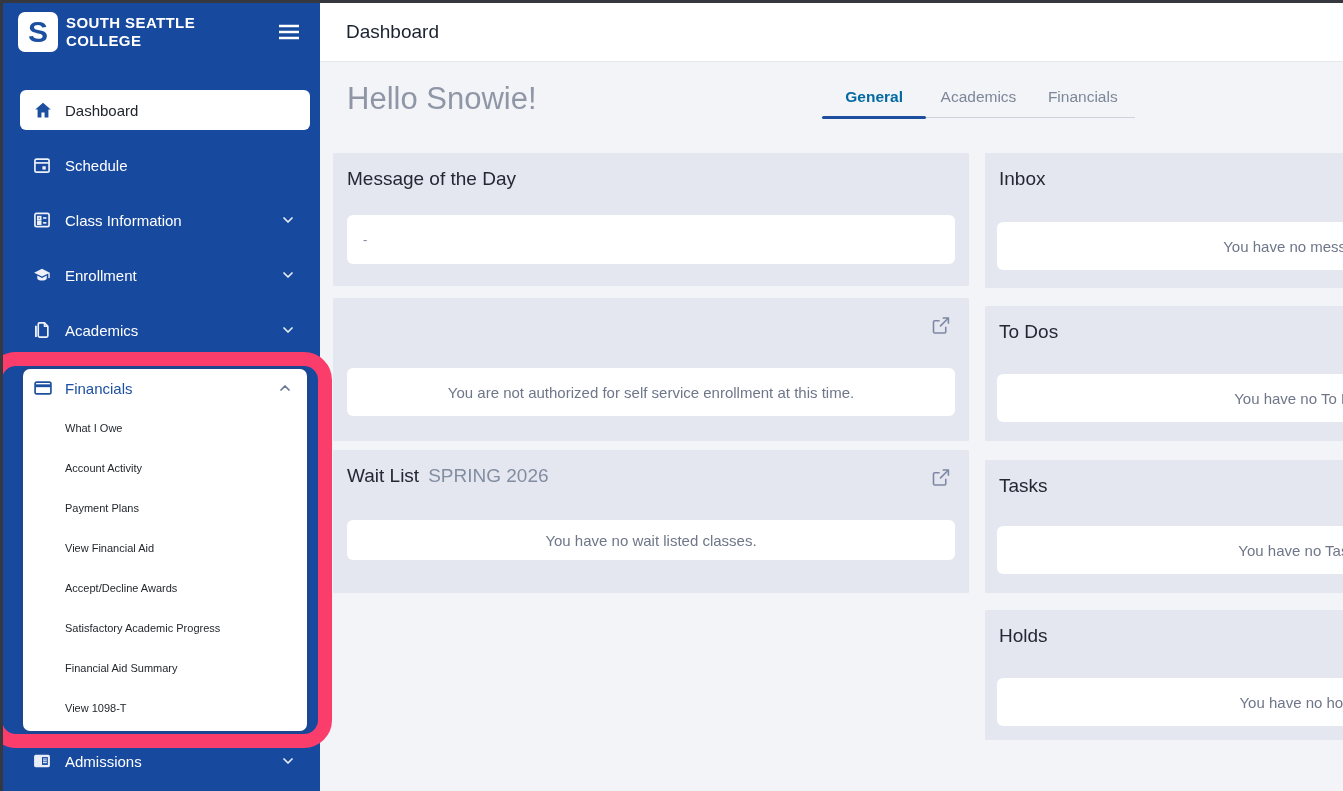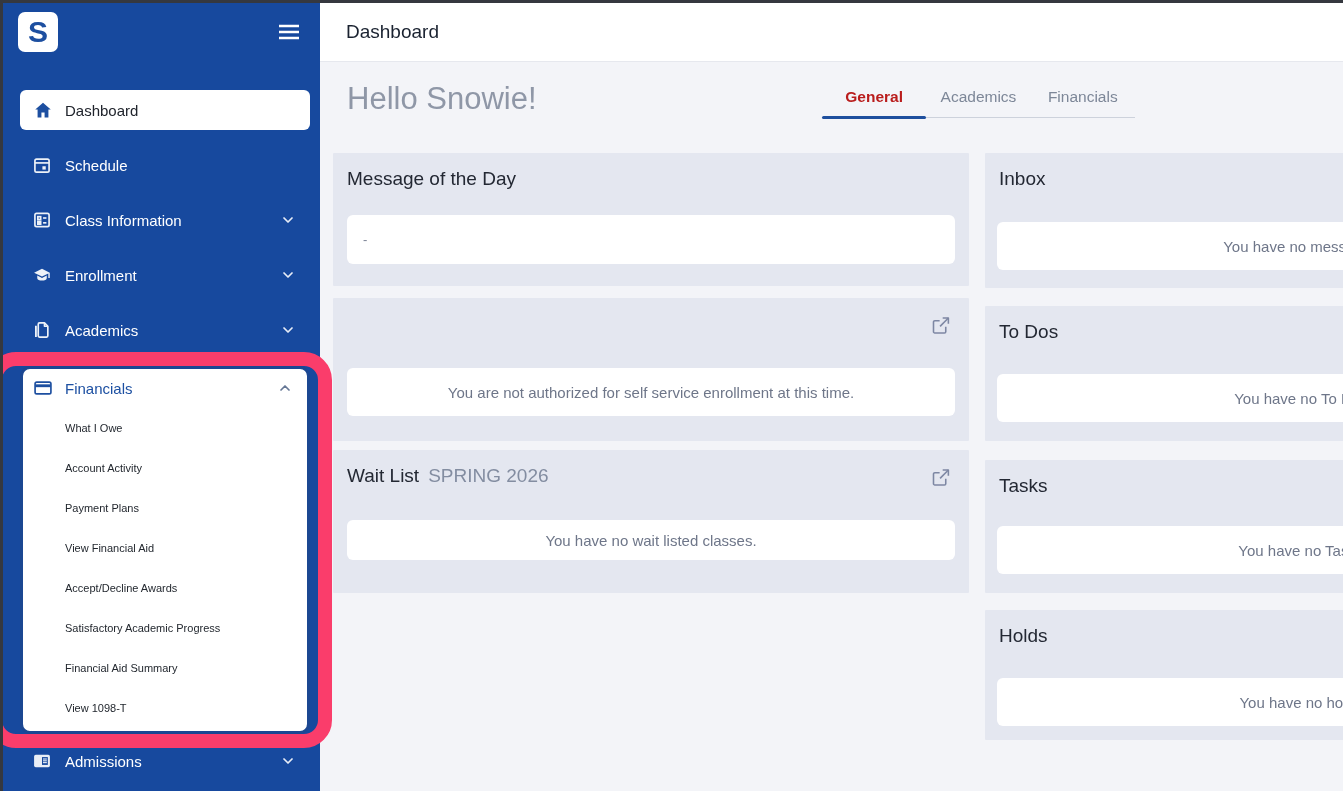--- a/index.html
+++ b/index.html
@@ -46,21 +46,21 @@
   .main { position:absolute; left:320px; top:0; width:1310px; height:791px; }
   .topbar { position:absolute; left:0; top:0; width:100%; height:62px; background:#ffffff; border-bottom:1px solid #e6e8ee; }
   .page-title { position:absolute; left:26px; top:21px; font-size:19px; color:#1a2230; font-weight:500; }
   .content { position:absolute; left:0; top:62px; width:100%; height:729px; background:#f3f4f8; }
 
   .greeting { position:absolute; left:27px; top:19px; font-size:31px; font-weight:300; color:#8f97a7; }
 
   .tabs { position:absolute; left:502px; top:26px; width:313px; height:30px; }
   .tab-row { display:flex; width:100%; }
   .tab { width:33.33%; text-align:center; font-size:15.5px; color:#7d8798; padding-bottom:11px; cursor:pointer; }
-  .tab.active { color:#b91c1c; font-weight:700; }
+  .tab.active { color:#0369a1; font-weight:700; }
   .tabs-underline { position:absolute; left:0; bottom:0; width:100%; height:1px; background:#cdd2dc; }
   .tabs-underline-active { position:absolute; left:0; bottom:-1px; width:104px; height:3px; background:#1e4f9e; border-radius:2px; }
 
   .col-main { position:absolute; left:13px; top:91px; width:636px; }
   .col-side { position:absolute; left:665px; top:91px; width:636px; }
 
   .card { position:relative; background:#e4e7f0; border-radius:1px; }
   .card-title { position:absolute; left:14px; top:15px; font-size:19px; color:#232833; white-space:nowrap; }
   .card-term { color:#838da1; margin-left:9px; }
   .card-box { position:absolute; left:14px; right:14px; background:#ffffff; border-radius:6px;
@@ -86,20 +86,24 @@
 </style>
 </head>
 <body>
 
 <div class="frame">
 
   <div class="sidebar">
 
     <div class="logo-box">
       <span class="logo-letter">S</span>
+    </div>
+    <div class="brand">
+      <div>SOUTH SEATTLE</div>
+      <div>COLLEGE</div>
     </div>
     <div class="hamburger">
       <svg width="22" height="16" viewBox="0 0 22 16" fill="none" stroke="#ffffff" stroke-width="2.4">
           <path d="M1 2h20M1 8h20M1 14h20"></path>
         </svg>
     </div>
 
     <div class="active-pill">
       <span class="ic">
         <svg viewBox="0 0 24 24" width="20" height="20">

